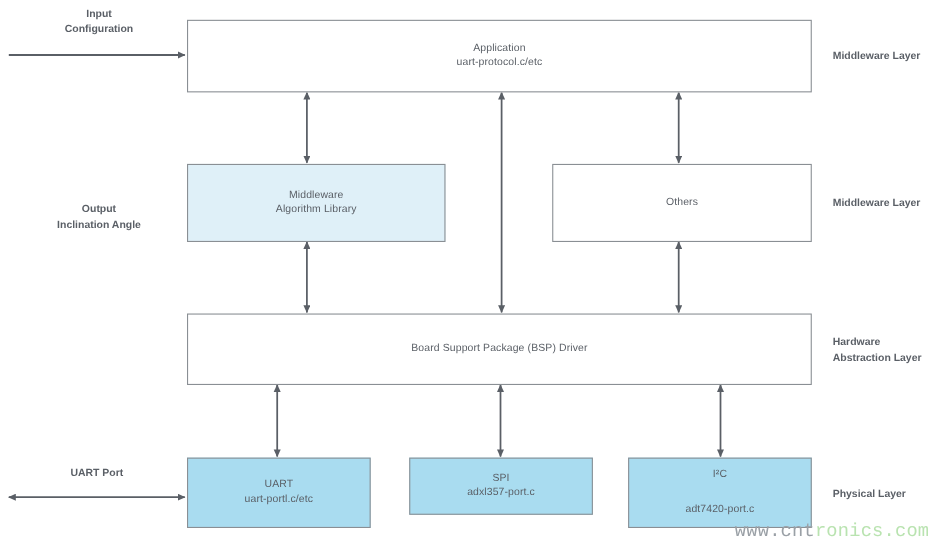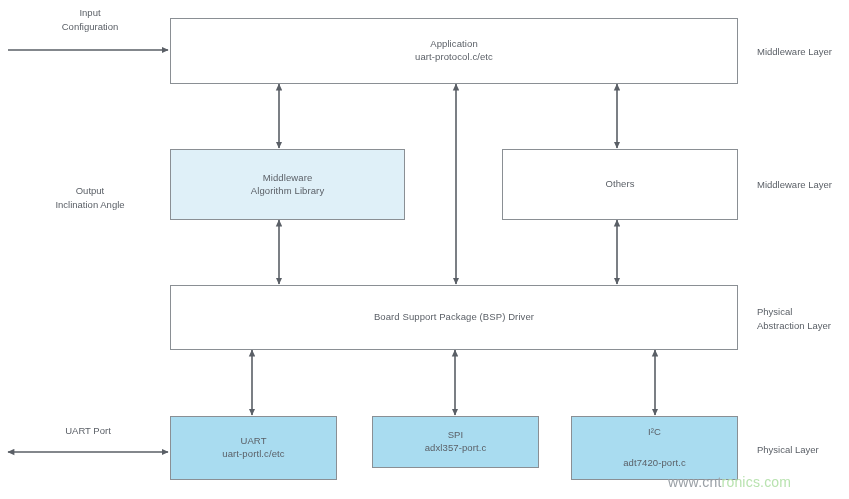--- a/index.html
+++ b/index.html
@@ -38,45 +38,46 @@
   .box.pale  { background: #dff0f8; }
   .box.blue  { background: #a9dcf0; }
 
   .box .l1, .box .l2 { display: block; white-space: nowrap; }
 
   
   .side-label {
     position: absolute;
     color: #5a5f66;
     font-size: 9.5px;
-    font-weight: normal;
+    font-weight: bold;
     line-height: 1.45;
     text-align: center;
     white-space: nowrap;
   }
   .side-label.right { text-align: left; }
 
   
   #wires {
     position: absolute;
     left: 0; top: 0;
     width: 849px;
     height: 499px;
     pointer-events: none;
   }
 
   
   #watermark {
     position: absolute;
     left: 668px;
     top: 474px;
-    font-size: 14px;
+    font-size: 17px;
     font-weight: normal;
     letter-spacing: 0.2px;
     white-space: nowrap;
+    font-family: Liberation Mono, monospace;
   }
   #watermark .dark  { color: #9aa0a6; }
   #watermark .green { color: #b9e3b0; }
 </style>
 </head>
 <body>
 
 <div id="canvas">
 
   <svg id="wires" viewBox="0 0 849 499" xmlns="http://www.w3.org/2000/svg">
@@ -159,21 +160,21 @@
 
   <div class="side-label right" style="left:757px; top:45px; width:110px;">
     <span class="l1">Middleware Layer</span>
   </div>
 
   <div class="side-label right" style="left:757px; top:178px; width:110px;">
     <span class="l1">Middleware Layer</span>
   </div>
 
   <div class="side-label right" style="left:757px; top:305px; width:110px;">
-    <span class="l1">Physical</span><br>
+    <span class="l1">Hardware</span><br>
     <span class="l2">Abstraction Layer</span>
   </div>
 
   <div class="side-label right" style="left:757px; top:443px; width:110px;">
     <span class="l1">Physical Layer</span>
   </div>
 
   <div id="watermark">
     <span class="dark">www.cnt</span><span class="green">ronics.com</span>
   </div>

